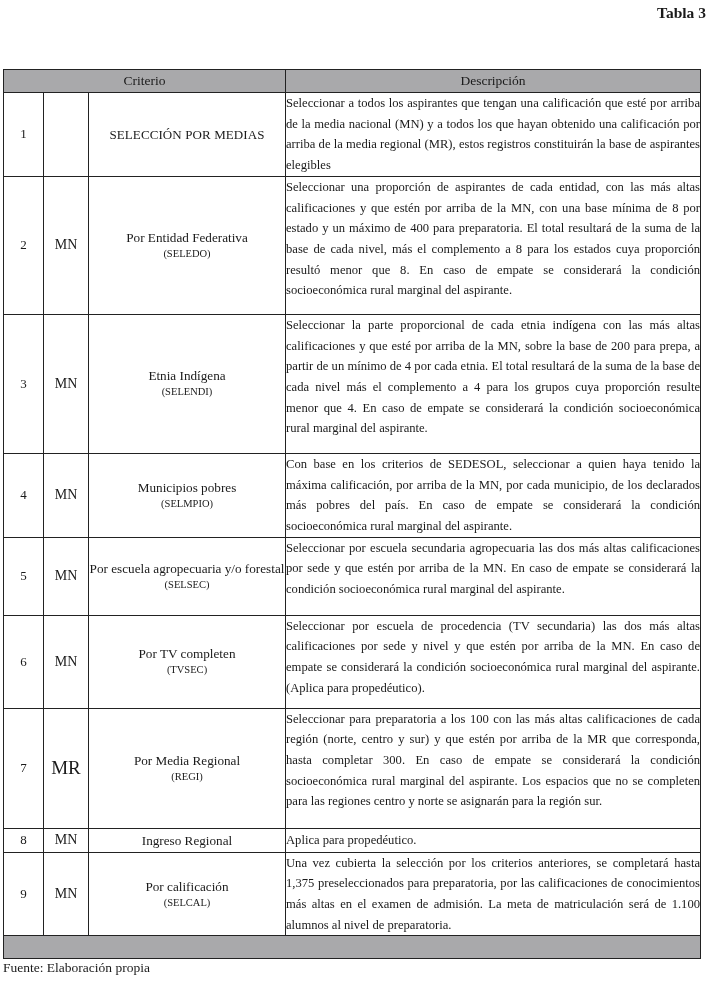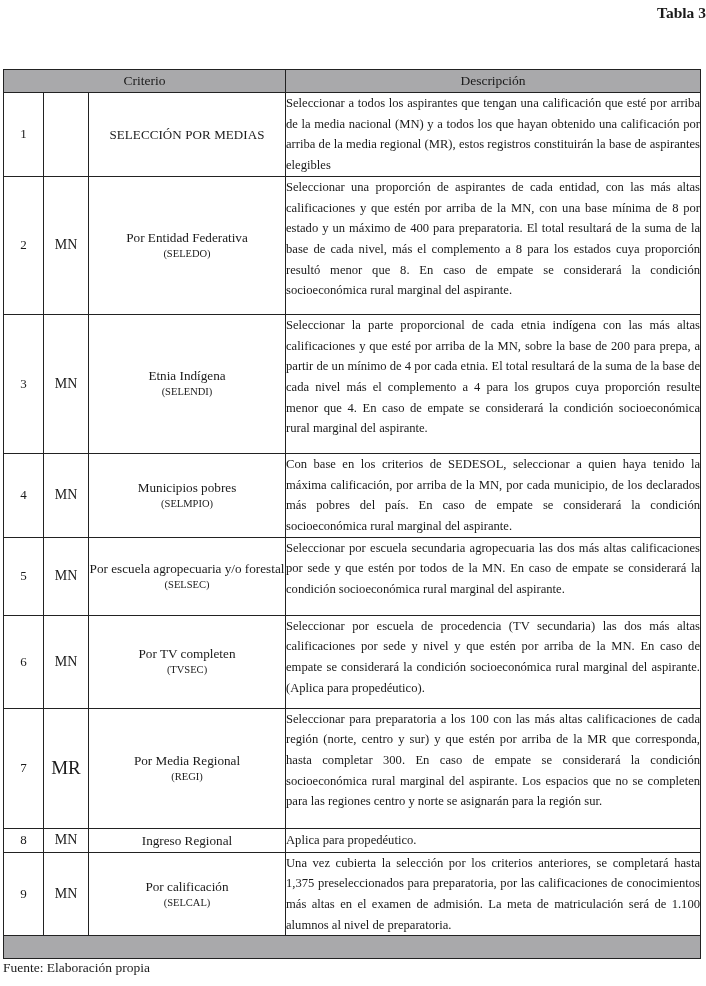--- a/index.html
+++ b/index.html
@@ -91,21 +91,21 @@
       </td>
       <td class="desc">Con base en los criterios de SEDESOL, seleccionar a quien haya tenido la máxima calificación, por arriba de la MN, por cada municipio, de los declarados más pobres del país. En caso de empate se considerará la condición socioeconómica rural marginal del aspirante.</td>
     </tr>
     <tr style="height:78px">
       <td class="num">5</td>
       <td class="ref">MN</td>
       <td class="name">
         <span>Por escuela agropecuaria y/o forestal</span>
         <span class="code">(SELSEC)</span>
       </td>
-      <td class="desc">Seleccionar por escuela secundaria agropecuaria las dos más altas calificaciones  por sede y que estén por todos de la MN. En caso de empate se considerará la condición socioeconómica rural marginal del aspirante.</td>
+      <td class="desc">Seleccionar por escuela secundaria agropecuaria las dos más altas calificaciones  por sede y que estén por arriba de la MN. En caso de empate se considerará la condición socioeconómica rural marginal del aspirante.</td>
     </tr>
     <tr style="height:93px">
       <td class="num">6</td>
       <td class="ref">MN</td>
       <td class="name">
         <span>Por TV completen</span>
         <span class="code">(TVSEC)</span>
       </td>
       <td class="desc">Seleccionar por escuela de procedencia (TV secundaria) las dos más altas calificaciones por sede y nivel y que estén por arriba de la MN. En caso de empate se considerará la condición socioeconómica rural marginal del aspirante. (Aplica para propedéutico).</td>
     </tr>

